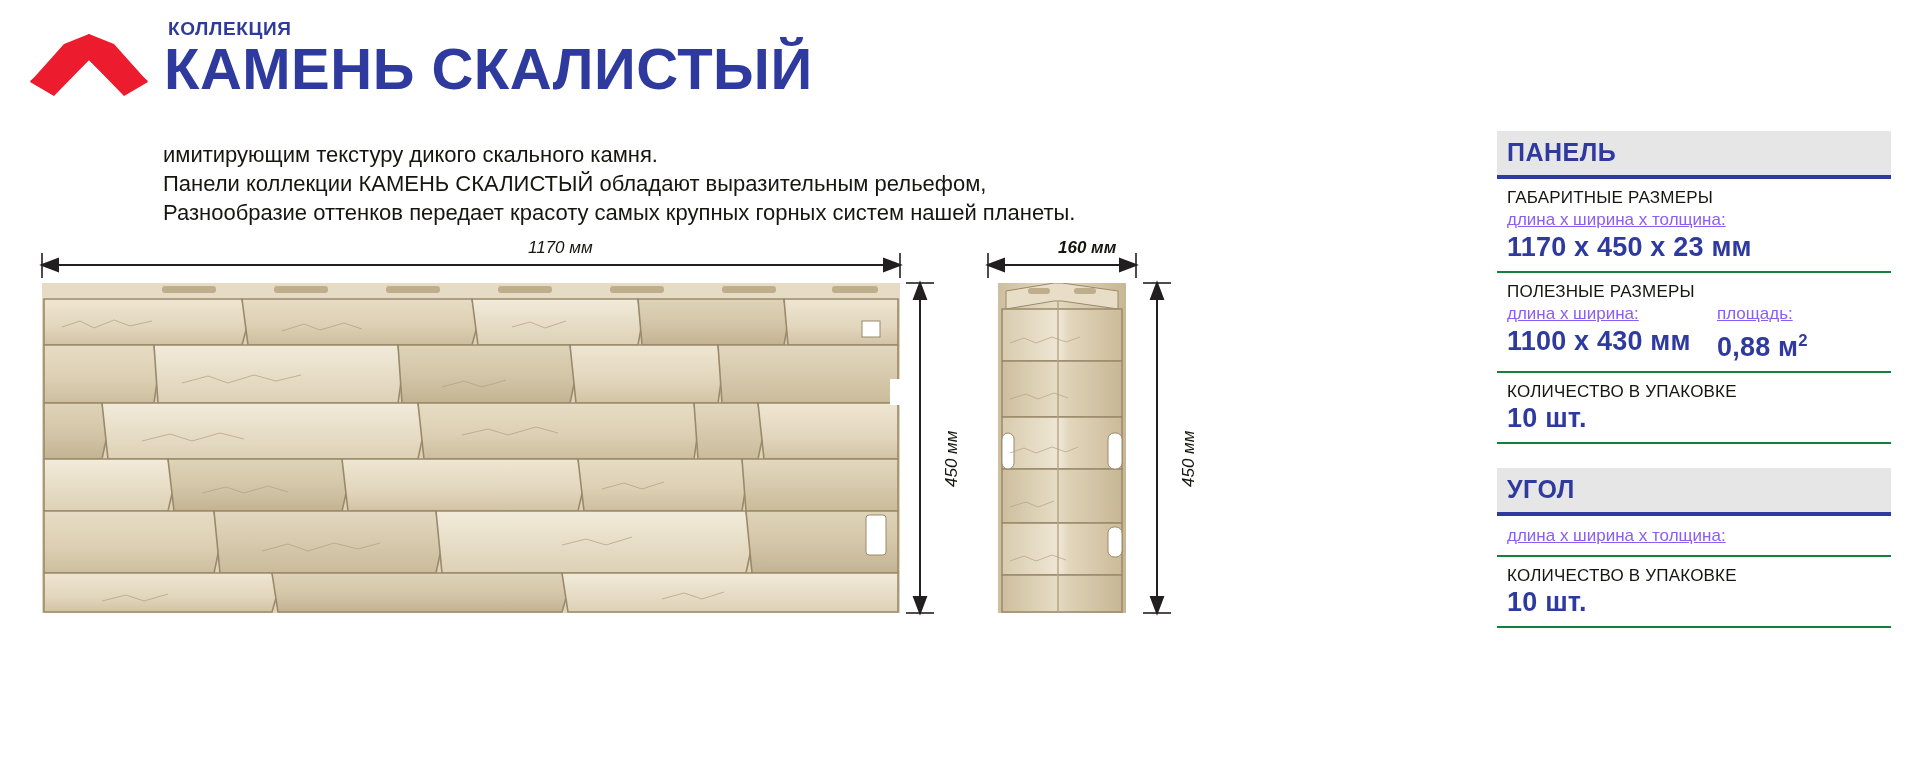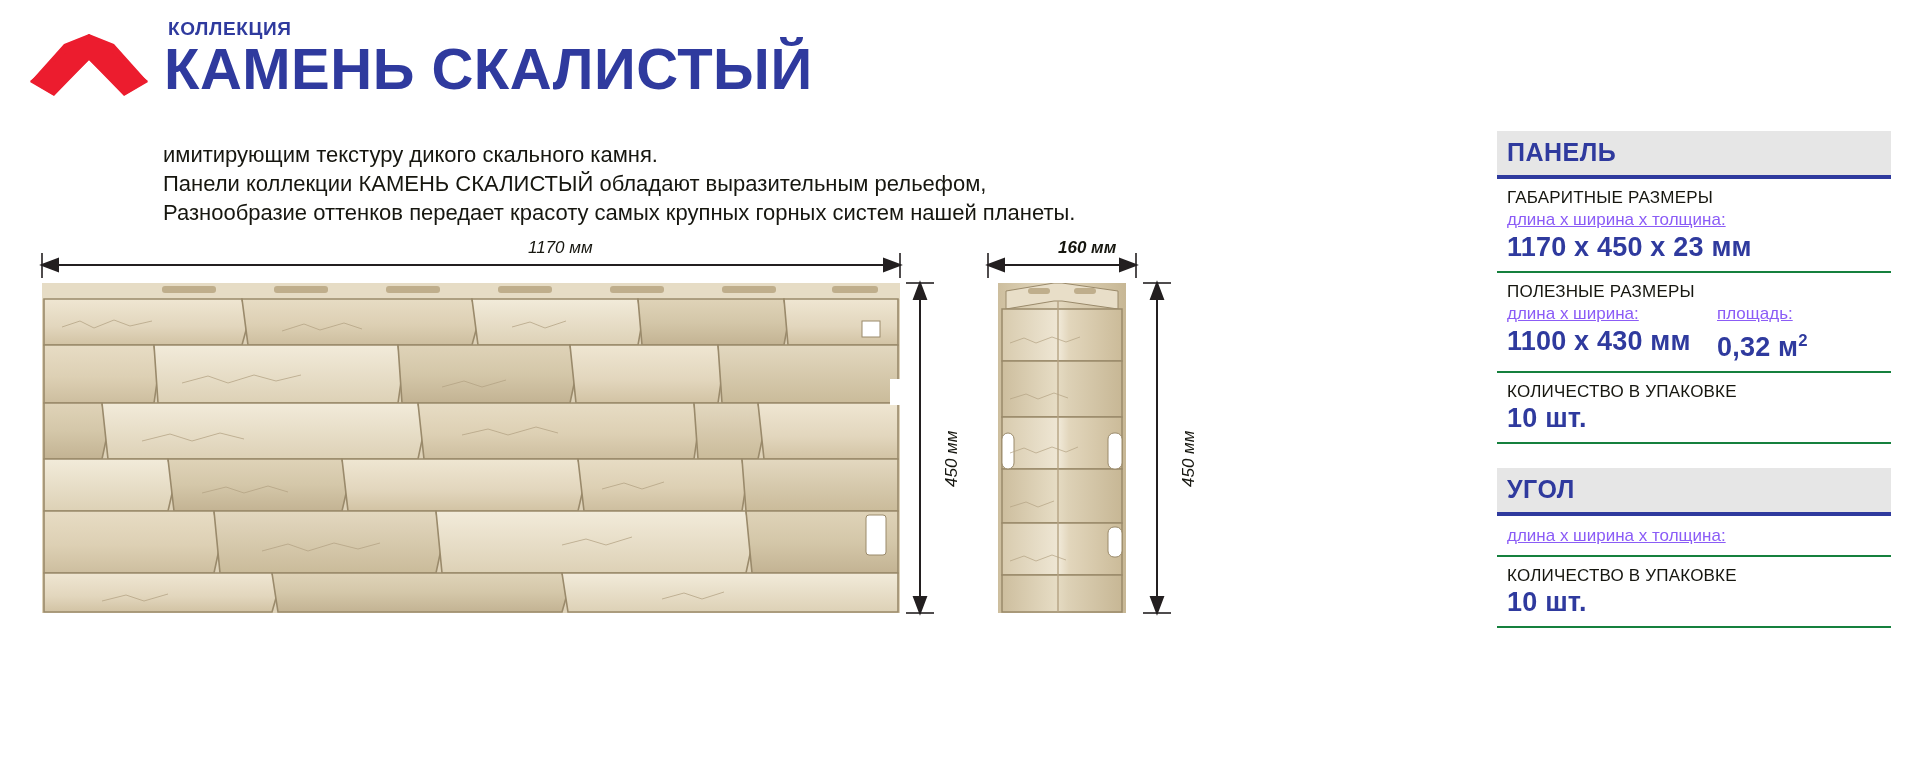--- a/index.html
+++ b/index.html
@@ -269,21 +269,21 @@
 
     <div class="spec-row">
       <div class="cap">ПОЛЕЗНЫЕ РАЗМЕРЫ</div>
       <div class="two-col">
         <div class="c1">
           <div class="sub">длина х ширина:</div>
           <div class="val">1100 х 430 мм</div>
         </div>
         <div class="c2">
           <div class="sub">площадь:</div>
-          <div class="val"><span>0,32 м</span><sup>2</sup></div>
+          <div class="val"><span>0,88 м</span><sup>2</sup></div>
         </div>
       </div>
     </div>
 
     <div class="spec-row">
       <div class="cap">КОЛИЧЕСТВО В УПАКОВКЕ</div>
       <div class="val">10 шт.</div>
     </div>
 
     <div class="gap"></div>

